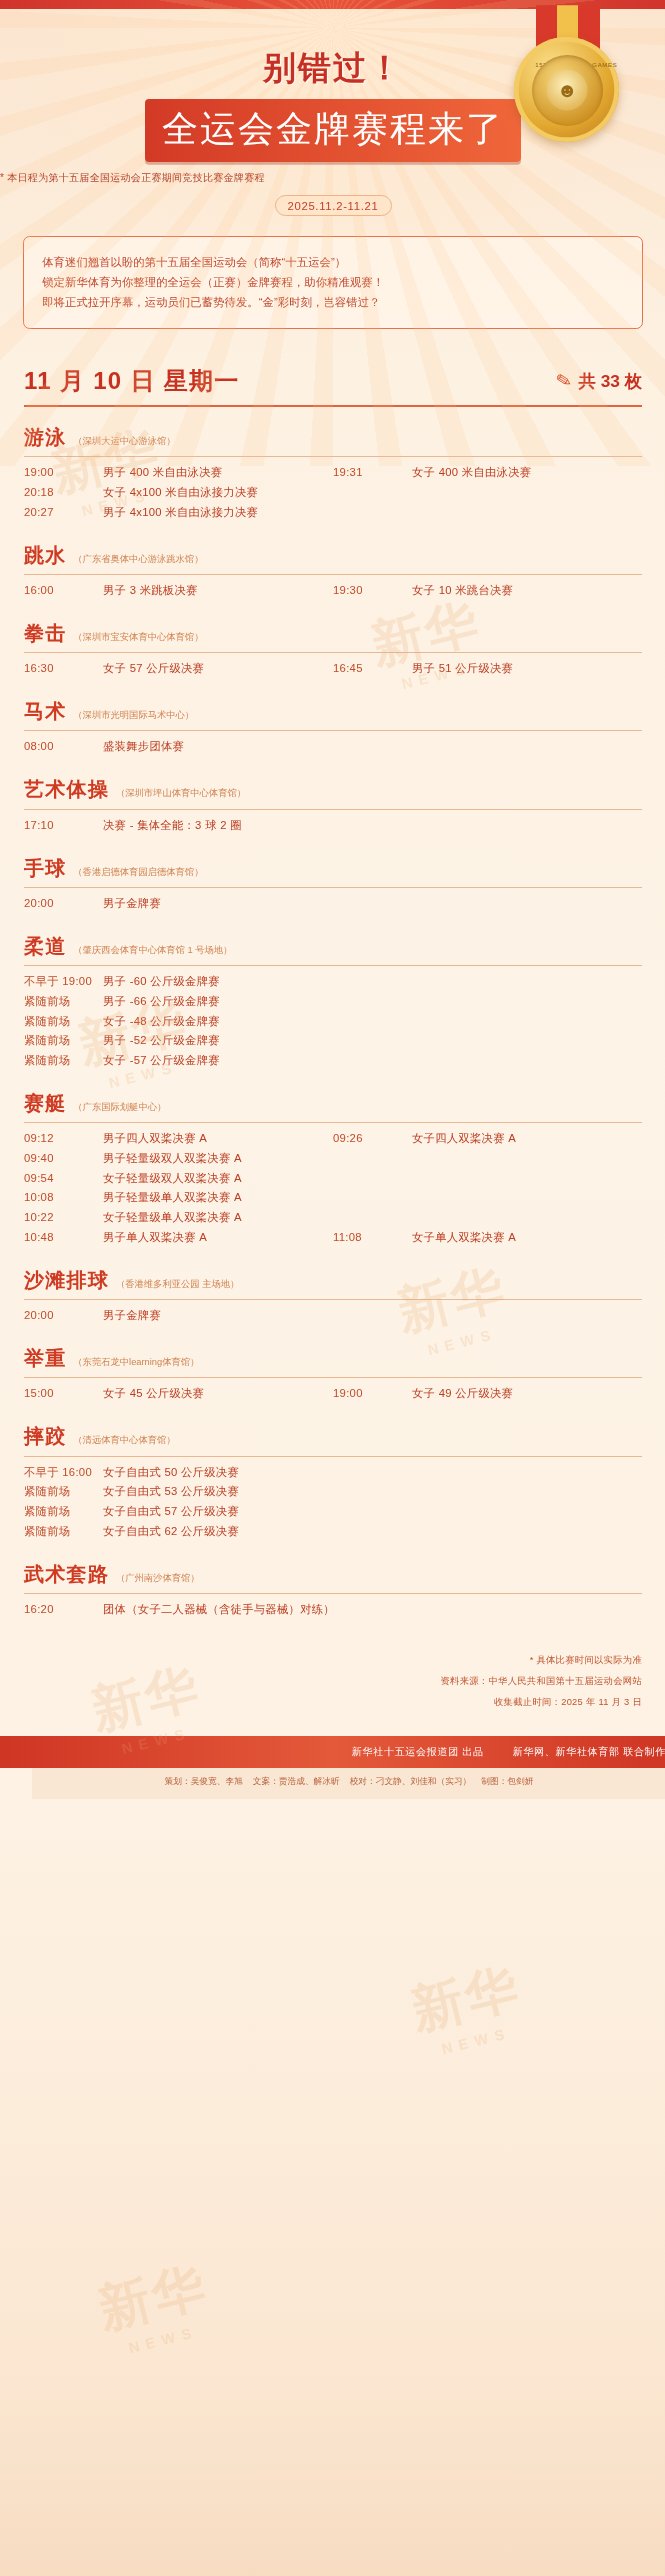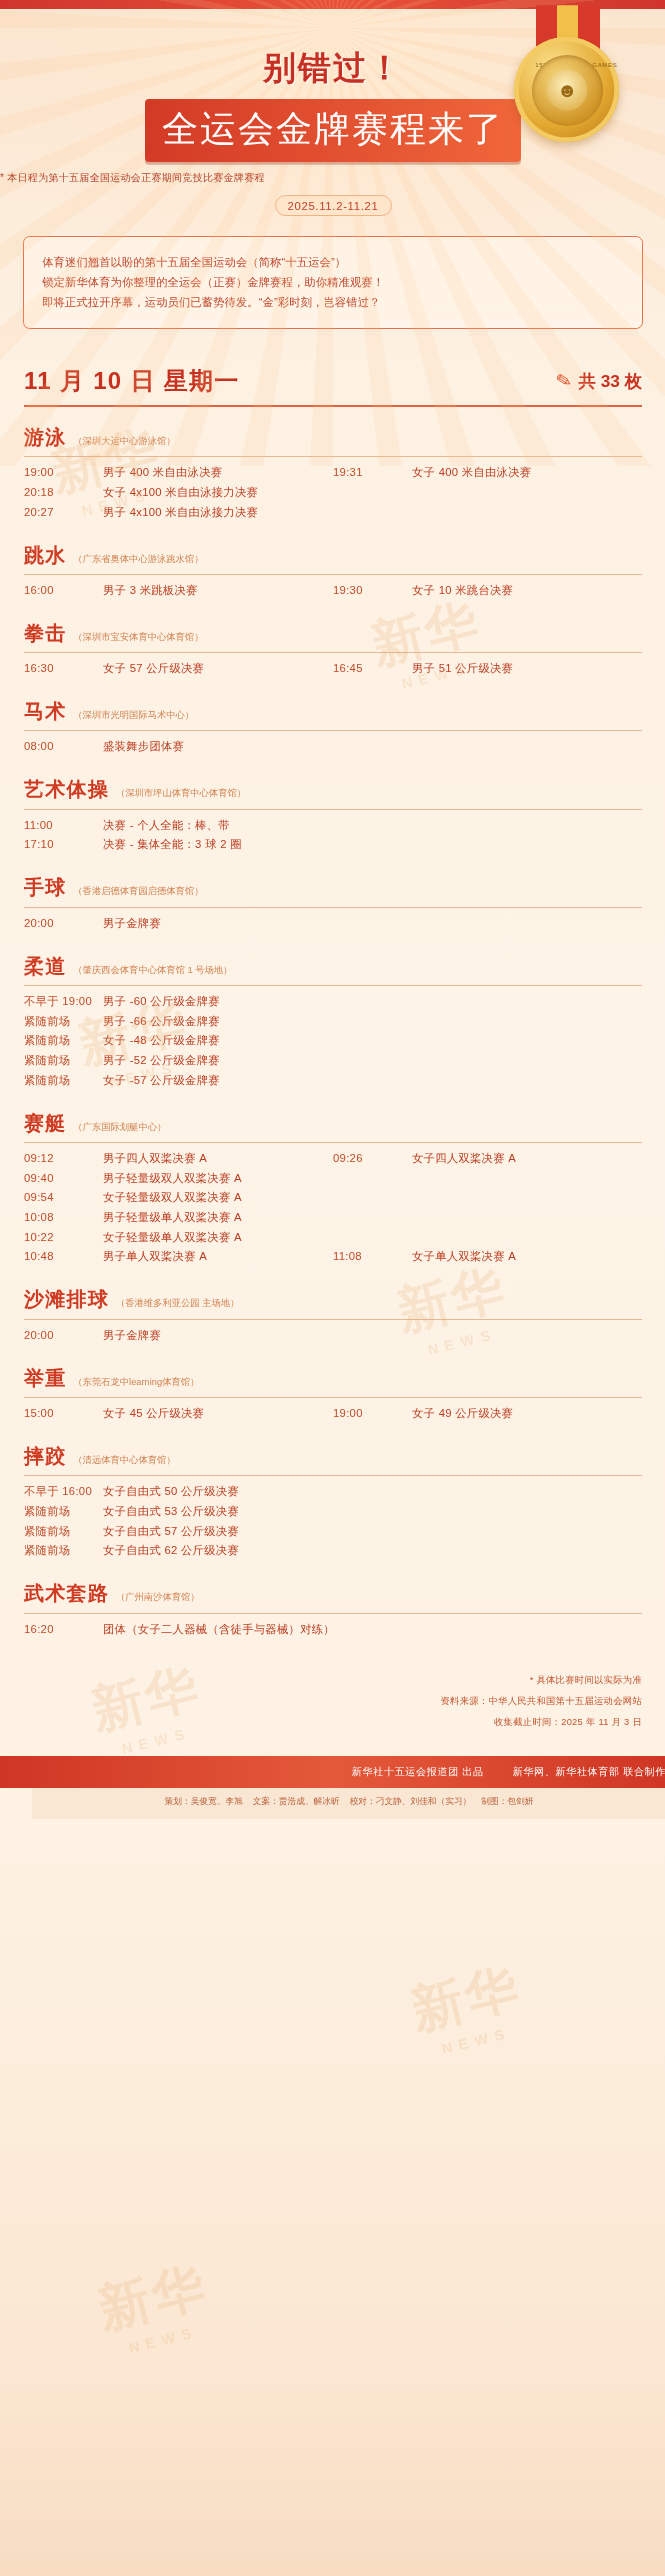--- a/index.html
+++ b/index.html
@@ -314,26 +314,20 @@
         </div>
       </div>
       <div class="sport">
         <div class="sport-head">
           <div class="sport-name">艺术体操</div>
           <div class="venue">（深圳市坪山体育中心体育馆）</div>
         </div>
         <div class="events">
           <div class="evt-row">
             <div class="evt full">
-              <span class="time">11:00</span>
-              <span class="ename">决赛 - 个人全能：棒、带</span>
-            </div>
-          </div>
-          <div class="evt-row">
-            <div class="evt full">
               <span class="time">17:10</span>
               <span class="ename">决赛 - 集体全能：3 球 2 圈</span>
             </div>
           </div>
         </div>
       </div>
       <div class="sport">
         <div class="sport-head">
           <div class="sport-name">手球</div>
           <div class="venue">（香港启德体育园启德体育馆）</div>

